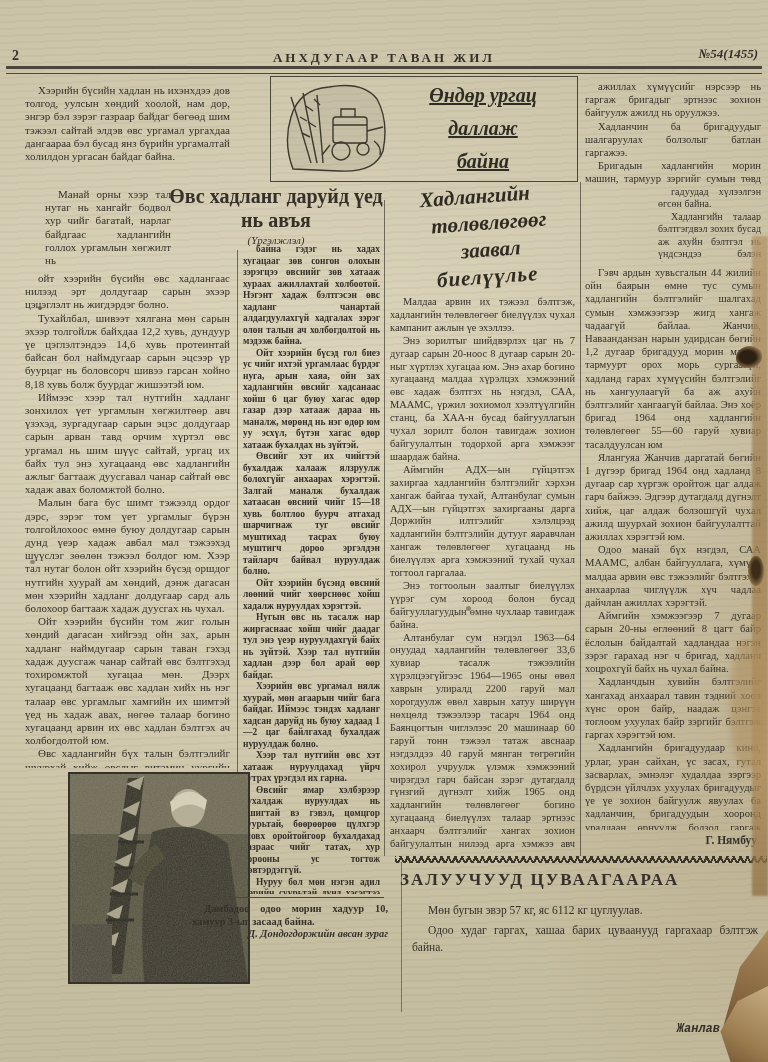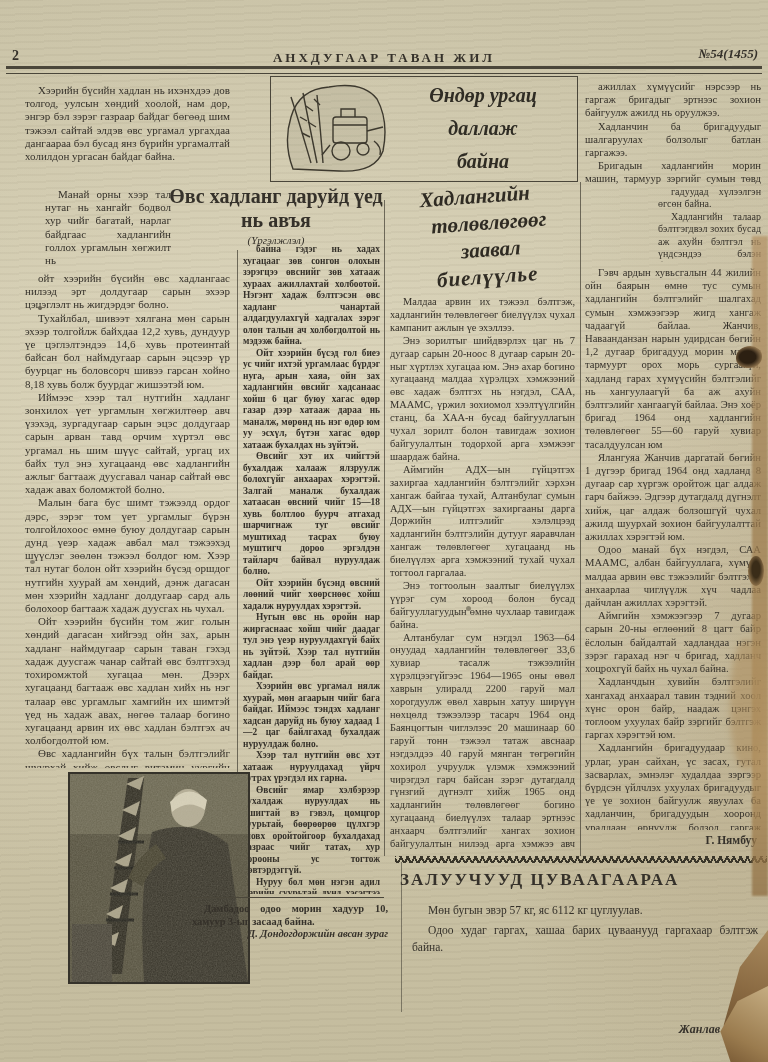--- a/index.html
+++ b/index.html
@@ -18,21 +18,21 @@
   .abs{position:absolute;}
   
   .mh-num{left:12px;top:48px;font-size:14px;font-weight:bold;z-index:2;}
   .mh-title{left:0;right:0;top:50px;text-align:center;font-size:13px;font-weight:bold;letter-spacing:3px;z-index:2;}
   .mh-issue{right:10px;top:46px;font-size:13px;font-weight:bold;font-style:italic;z-index:2;}
   .mh-rule{left:6px;top:66px;width:756px;height:4px;border-top:3px solid var(--ink-soft);border-bottom:1px solid var(--ink-soft);z-index:2;}
   
   .promo{left:270px;top:76px;width:306px;height:104px;border:1.5px solid var(--ink-soft);z-index:2;}
   .promo svg{position:absolute;left:10px;top:4px;}
   .promo-lines{position:absolute;left:128px;top:2px;width:168px;text-align:center;
-    font-style:italic;font-weight:bold;font-size:20px;line-height:33px;color:#2f2c24;}
+    font-style:italic;font-weight:bold;font-size:20px;line-height:33px;color:#2f2c24;text-decoration:underline;}
   
   .body-txt{z-index:2;font-size:11px;line-height:13.2px;text-align:justify;overflow:hidden;}
   .body-txt p{margin:0;text-indent:13px;}
   .c2{font-size:9.4px;line-height:11.5px;}
   .c4{font-size:10.6px;}
   .vrule{width:1px;background:rgba(74,70,58,.75);z-index:2;}
   
   .lh{left:152px;top:184px;width:248px;z-index:3;text-align:center;}
   .lh .t1{font-size:20px;font-weight:bold;line-height:24px;white-space:nowrap;}
   .lh .t2{font-size:20px;font-weight:bold;line-height:24px;}
@@ -51,21 +51,21 @@
   .caption{left:192px;top:903px;width:196px;height:112px;z-index:3;font-size:10.4px;line-height:12.6px;font-weight:bold;text-align:justify;background:transparent;}
   .caption p{margin:0;text-indent:12px;}
   .caption .credit{font-style:italic;text-align:right;text-indent:0;}
   
   .wavy{left:395px;top:856px;width:372px;height:7px;z-index:2;
     background:repeating-linear-gradient(62deg, rgba(0,0,0,0) 0 1px, #3a362a 1px 3px, rgba(0,0,0,0) 3px 6px),
                repeating-linear-gradient(-62deg, rgba(0,0,0,0) 0 1px, #3a362a 1px 3px, rgba(0,0,0,0) 3px 6px);}
   .y-title{left:400px;top:870px;width:360px;text-align:left;font-size:17px;font-weight:bold;letter-spacing:2px;z-index:2;}
   .y-body{left:412px;top:902px;width:346px;height:130px;font-size:11.5px;line-height:17.6px;text-align:justify;z-index:2;overflow:hidden;}
   .y-body p{margin:0 0 2px;text-indent:16px;}
-  .y-sig{left:560px;top:1022px;width:160px;text-align:right;font-style:italic;font-weight:bold;font-size:12px;z-index:2;}
+  .y-sig{left:560px;top:1022px;width:160px;text-align:right;font-style:italic;font-weight:bold;font-size:12px;z-index:2;font-family:Liberation Mono, monospace;}
   .sig4{left:585px;top:834px;width:172px;text-align:right;font-weight:bold;font-size:11.5px;z-index:3;}
   .cap-vrule{left:401px;top:862px;width:1px;height:150px;background:rgba(74,70,58,.6);z-index:2;}
   
   .stainband{right:0;top:236px;width:16px;height:660px;z-index:5;
     background:linear-gradient(180deg,#b59467,#9c7c4e 40%,#b08c58 80%,#8f6f43);opacity:.75;filter:blur(1px);}
   .hole1{left:736px;top:346px;width:26px;height:22px;border-radius:60% 50% 55% 45%;z-index:6;
     background:radial-gradient(ellipse at 45% 50%, var(--hole) 0 40%, #8a6f4a 70%, rgba(138,111,74,0) 100%);}
   .hole2{left:748px;top:556px;width:16px;height:30px;border-radius:50%;z-index:6;
     background:radial-gradient(ellipse at 50% 45%, #3a2c18 0 35%, #96784e 75%, rgba(150,120,78,0) 100%);}
   .stain3{left:730px;top:640px;width:34px;height:130px;border-radius:45%;z-index:5;background:#ad8d5d;opacity:.55;filter:blur(3px);}
@@ -136,21 +136,21 @@
       <p>Малын бага бус шимт тэжээлд ордог дэрс, зэрэг том үет ургамлыг бүрэн толгойлохоос өмнө буюу долдугаар сарын дунд үеэр хадаж авбал мал тэжээхэд шүүслэг зөөлөн тэжээл болдог юм. Хээр тал нутаг болон ойт хээрийн бүсэд оршдог нутгийн хуурай ам хөндий, дэнж дагасан мөн хээрийн хадланг долдугаар сард аль болохоор багтааж хадаж дуусгах нь чухал.</p>
       <p>Ойт хээрийн бүсийн том жиг голын хөндий дагасан хийгээд ойн зах, арын хадланг наймдугаар сарын таван гэхэд хадаж дуусгаж чанар сайтай өвс бэлтгэхэд тохиромжтой хугацаа мөн. Дээрх хугацаанд багтааж өвс хадлан хийх нь нэг талаар өвс ургамлыг хамгийн их шимтэй үед нь хадаж авах, нөгөө талаар богино хугацаанд арвин их өвс хадлан бэлтгэх ач холбогдолтой юм.</p>
       <p>Өвс хадлангийн бүх талын бэлтгэлийг шуурхай хийж өвслыг витамин уургийн бодисоор баг шимт үе дээр нь хадах явдлыг чухалчлах хэрэгтэй байна.</p>
     </div>
 
   <div class="abs body-txt c2" style="left:243px;top:244px;width:137px;height:650px;font-weight:bold;">
       <p>байна гэдэг нь хадах хугацааг зөв сонгон олохын зэрэгцээ өвснийг зөв хатааж хураах ажиллахтай холбоотой. Нэгэнт хадаж бэлтгэсэн өвс хадланг чанартай алдагдуулахгүй хадгалах зэрэг олон талын ач холбогдолтой нь мэдээж байна.</p>
       <p>Ойт хээрийн бүсэд гол биеэ ус чийг ихтэй ургамлаас бүрдэг нуга, арын хаяа, ойн зах хадлангийн өвсийг хадсанаас хойш 6 цаг буюу хагас өдөр газар дээр хатааж дараа нь маналж, мөрөнд нь нэг өдөр юм уу эсхүл, бүтэн хагас өдөр хатааж бухалдах нь зүйтэй.</p>
       <p>Өвсийг хэт их чийгтэй бухалдаж халааж ялзруулж болохгүйг анхаарах хэрэгтэй. Залгай маналж бухалдаж хатаасан өвсний чийг 15—18 хувь болтлоо буурч атгахад шарчигнаж туг өвсийг муштихад тасрах буюу муштигч дороо эргэлдэн тайларч байвал нуруулдаж болно.</p>
       <p>Ойт хээрийн бүсэнд өвсний лөөний чийг хөөрснөөс хойш хадалж нуруулдах хэрэгтэй.</p>
-      <p>Нугын өвс нь оройн нар жиргаснаас хойш чийг даадаг тул энэ үеэр нуруулдахгүй байх нь зүйтэй. Хээр тал нутгийн хадлан дээр бол арай өөр байдаг.</p>
+      <p>Нугын өвс нь тасалж нар жиргаснаас хойш чийг даадаг тул энэ үеэр нуруулдахгүй байх нь зүйтэй. Хээр тал нутгийн хадлан дээр бол арай өөр байдаг.</p>
       <p>Хээрийн өвс ургамал нялж хуурай, мөн агаарын чийг бага байдаг. Иймээс тэндэх хадланг хадсан даруйд нь буюу хадаад 1—2 цаг байлгахад бухалдаж нуруулдаж болно.</p>
       <p>Хээр тал нутгийн өвс хэт хатааж нуруулдахад үйрч бутрах үрэгдэл их гарна.</p>
       <p>Өвсийг ямар хэлбэрээр бухалдаж нуруулдах нь ашигтай вэ гэвэл, цомцгор суурьтай, бөөрөөрөө цүлхгэр шовх оройтойгоор бухалдахад газраас чийг татах, хур борооны ус тогтож нэвтэрдэггүй.</p>
       <p>Нуруу бол мөн нэгэн адил нарийн суурьтай дунд хэсэгтээ өргөн, дээд тал нь аль болох ташуу, голруугаа сайн нягтарсан байх ёстой.</p>
     </div>
 
   <div class="abs mid-title">
       <div class="line">Хадлангийн</div>
       <div class="line">төлөвлөгөөг</div>
       <div class="line">заавал</div>

